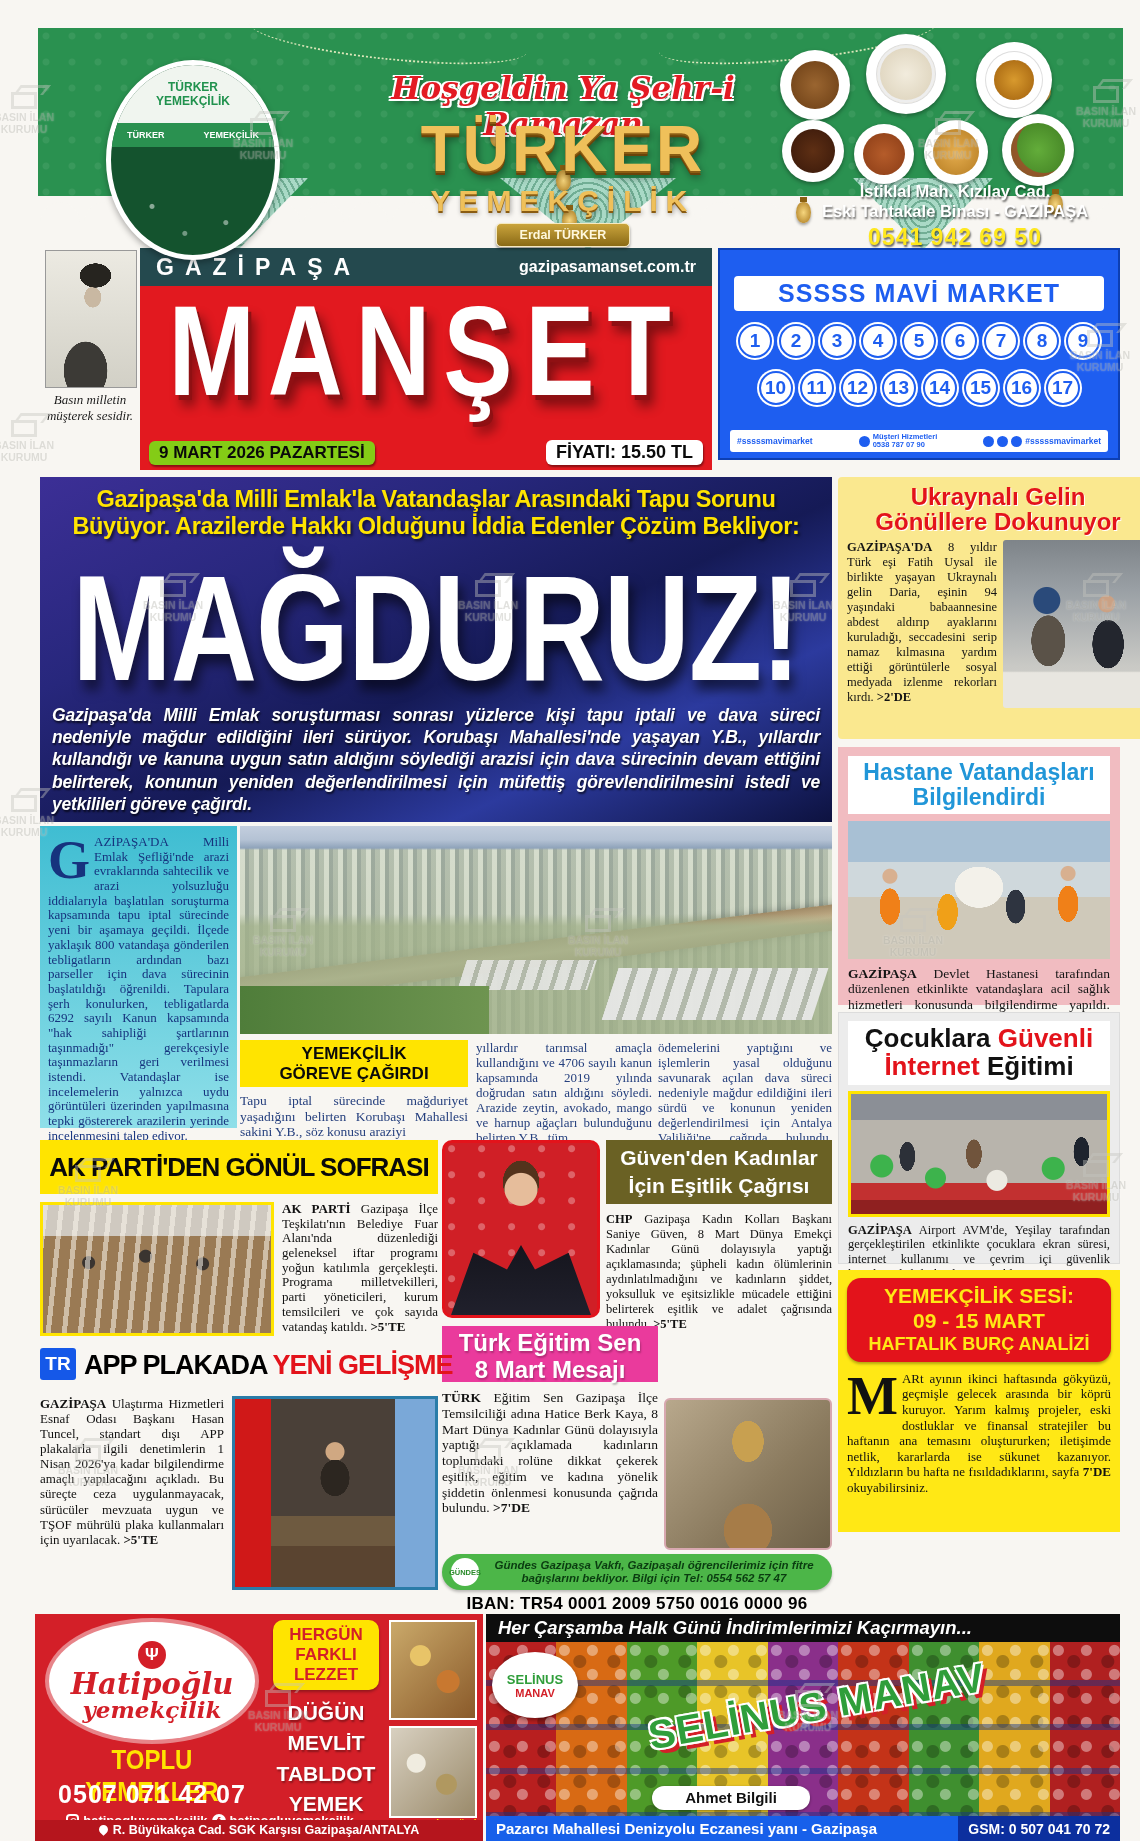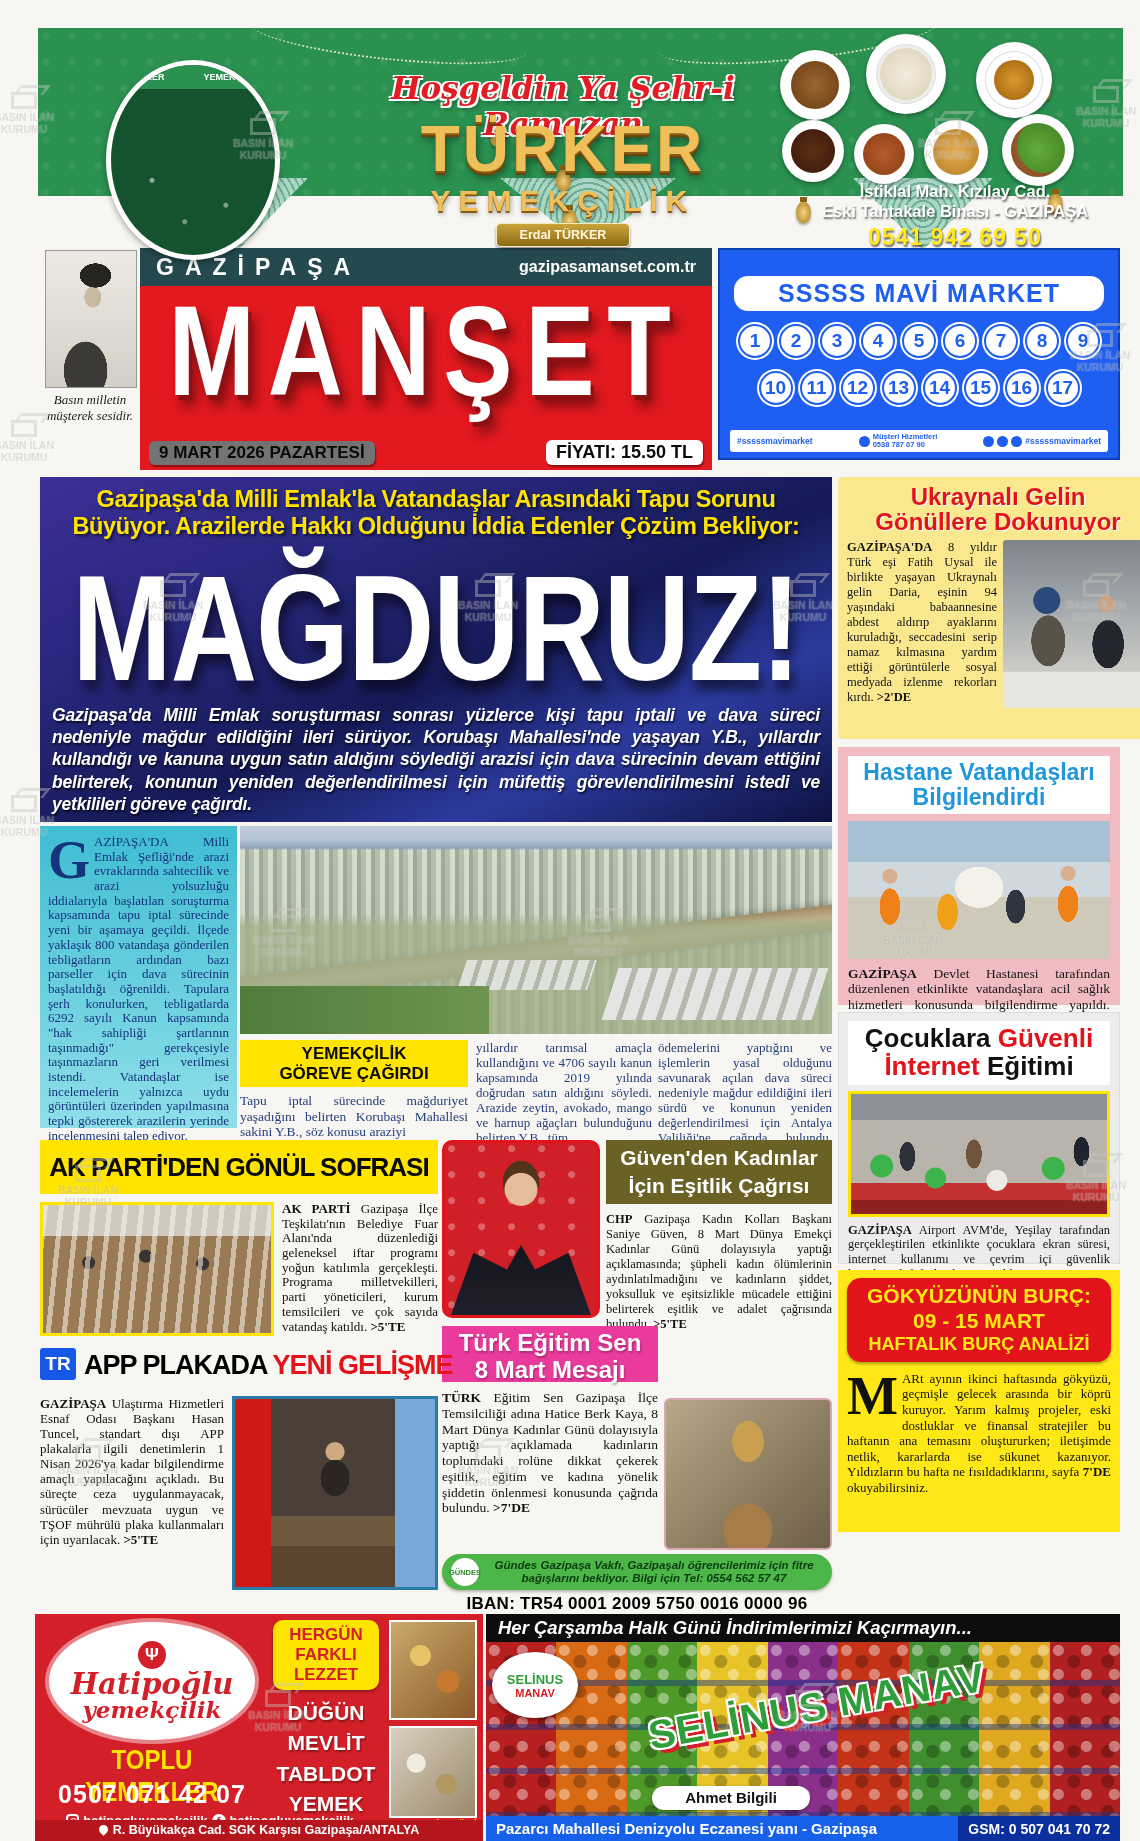--- a/index.html
+++ b/index.html
@@ -40,25 +40,25 @@
 #taAddr1{top:154px}#taAddr2{top:174px}
 #taPhone{position:absolute;left:742px;top:196px;width:350px;text-align:center;color:#ffe81e;font-weight:900;font-size:23px;letter-spacing:1px;text-shadow:1px 2px 2px rgba(0,0,0,.6);z-index:2}
 
 #ataturk{position:absolute;left:45px;top:250px;width:92px;height:138px;border:1px solid #999;background:linear-gradient(180deg,#eceae2,#d2d0c6);background-image:radial-gradient(ellipse 26px 20px at 55% 18%,#26241f 0 60%,transparent 61%),radial-gradient(ellipse 14px 17px at 52% 34%,#c9b8a2 0 60%,transparent 61%),radial-gradient(ellipse 36px 48px at 44% 88%,#3c3a36 0 60%,transparent 61%),linear-gradient(180deg,#eceae2,#d2d0c6)}
 #slogan{position:absolute;left:34px;top:392px;width:112px;text-align:center;font-family:"Liberation Serif",serif;font-style:italic;font-size:13px;color:#1c1c1c;line-height:1.25}
 #mhBar{position:absolute;left:140px;top:248px;width:572px;height:38px;background:#24494e;color:#fff;display:flex;align-items:center;justify-content:space-between;padding:0 16px}
 .mhCity{font-weight:700;font-size:23px;letter-spacing:11px}
 .mhSite{font-weight:700;font-size:16px}
 #mhRed{position:absolute;left:140px;top:286px;width:572px;height:184px;background:#e2191f;overflow:hidden}
 #mhTitle{position:absolute;left:0;right:0;top:6px;text-align:center;color:#fff;font-weight:900;font-size:98px;letter-spacing:12px;transform:scale(1.06,1.3);transform-origin:50% 42%;text-shadow:3px 4px 0 #8f1013,6px 9px 10px rgba(0,0,0,.45)}
-#mhDate{position:absolute;left:9px;bottom:5px;background:#737373;border-radius:6px;padding:2px 10px;font-weight:900;font-size:17px;color:#0a0a0a;box-shadow:1px 2px 2px rgba(0,0,0,.4)}
+#mhDate{position:absolute;left:9px;bottom:5px;background:#84cc16;border-radius:6px;padding:2px 10px;font-weight:900;font-size:17px;color:#0a0a0a;box-shadow:1px 2px 2px rgba(0,0,0,.4)}
 #mhPrice{position:absolute;right:9px;bottom:5px;background:#fff;border-radius:6px;padding:2px 10px;font-weight:900;font-size:18px;color:#0a0a0a;box-shadow:1px 2px 2px rgba(0,0,0,.4)}
 
 #mavi{position:absolute;left:718px;top:248px;width:402px;height:212px;background:#1e5ef0;border:2px solid #0d3fb2}
-#mmHead{margin:26px 14px 0;background:#fff;border-radius:14px;text-align:center;font-weight:900;font-size:25px;color:#1e5ef0;padding:3px 0;letter-spacing:1px}
+#mmHead{margin:26px 14px 0;background:#fff;border-radius:4px;text-align:center;font-weight:900;font-size:25px;color:#1e5ef0;padding:3px 0;letter-spacing:1px}
 .mmRow{display:flex;justify-content:center;gap:7px;margin-top:13px}
 .mmNum{width:34px;height:34px;border-radius:50%;background:#fff;color:#1e5ef0;font-weight:900;font-size:19px;display:flex;align-items:center;justify-content:center;border:2px solid #1e5ef0;box-shadow:0 0 0 2px #fff}
 #mmFoot{position:absolute;left:10px;right:10px;bottom:6px;height:22px;background:#fff;border-radius:3px;display:flex;align-items:center;justify-content:space-between;padding:0 7px;font-size:8.5px;font-weight:700;color:#1e5ef0}
 #mmFoot .grp{display:flex;align-items:center;gap:3px}
 .ic{width:11px;height:11px;border-radius:50%;background:#1e5ef0;display:inline-block}
 .mmSupport{line-height:1.05;text-align:left;font-size:7.5px}
 
 #mainBox{position:absolute;left:40px;top:477px;width:792px;height:345px;background:linear-gradient(155deg,#3c2f96 0%,#27277c 30%,#151a56 55%,#2c3a9e 75%,#0d1240 100%);overflow:hidden}
 .kick{padding:0 10px;text-align:center;color:#ffe400;font-weight:800;font-size:23.5px;line-height:1.17;letter-spacing:-.4px;text-shadow:2px 2px 3px rgba(0,0,0,.6)}
 #kickWrap{padding-top:9px}
@@ -189,20 +189,21 @@
     <div class="pend" style="left:462px;width:176px"></div>
     <div class="pend" style="left:815px;width:140px"></div>
     <div class="lant" style="left:452px;top:98px"></div>
     <div class="lant" style="left:518px;top:142px"></div>
     <div class="lant" style="left:998px;top:52px"></div>
     <div class="lant" style="left:150px;top:176px"></div>
     <div class="lant" style="left:524px;top:182px"></div>
     <div class="lant" style="left:758px;top:174px"></div>
     <div class="lant" style="left:1010px;top:166px"></div>
     <div id="storeOval">
+      <div class="sfSign">TÜRKER YEMEKÇİLİK</div>
       <div class="sfBand">
         <span>TÜRKER</span>
         <span>YEMEKÇİLİK</span>
       </div>
       <div class="sfGlass"></div>
     </div>
     <div id="taGreeting">Hoşgeldin Ya Şehr-i Ramazan</div>
     <div id="taBrand">TÜRKER</div>
     <div id="taBrand2">YEMEKÇİLİK</div>
     <div id="taOwner">Erdal TÜRKER</div>
@@ -340,21 +341,21 @@
     <div id="inTitle">
       <div><span>Çocuklara </span><span class="red">Güvenli</span></div>
       <div><span class="red">İnternet</span><span> Eğitimi</span></div>
     </div>
     <div id="inPhoto"></div>
     <p id="inBody"><b>GAZİPAŞA</b><span> Airport AVM'de, Yeşilay tarafından gerçekleştirilen etkinlikte çocuklara ekran süresi, internet kullanımı ve çevrim içi güvenlik konularında bilgilendirme yapıldı. </span><b class="pref">&gt;4'TE</b></p>
   </div>
 
   <div id="buBox">
     <div id="buHead">
-      <div class="buL1">GÖKYÜZÜNÜN BURÇ:</div>
+      <div class="buL1">YEMEKÇİLİK SESİ:</div>
       <div class="buL2">09 - 15 MART</div>
       <div class="buL3">HAFTALIK BURÇ ANALİZİ</div>
     </div>
     <div id="buContent">
       <span class="dropCap">M</span>
       <span>ARt ayının ikinci haftasında gökyüzü, geçmişle gelecek arasında bir köprü kuruyor. Yarım kalmış projeler, eski dostluklar ve finansal stratejiler bu haftanın ana temasını oluştururken; iletişimde netlik, kararlarda ise sükunet kazanıyor. Yıldızların bu hafta ne fısıldadıklarını, sayfa </span><b class="pref">7'DE</b><span> okuyabilirsiniz.</span>
     </div>
   </div>
 
   <div id="akHead">AK PARTİ'DEN GÖNÜL SOFRASI</div>

